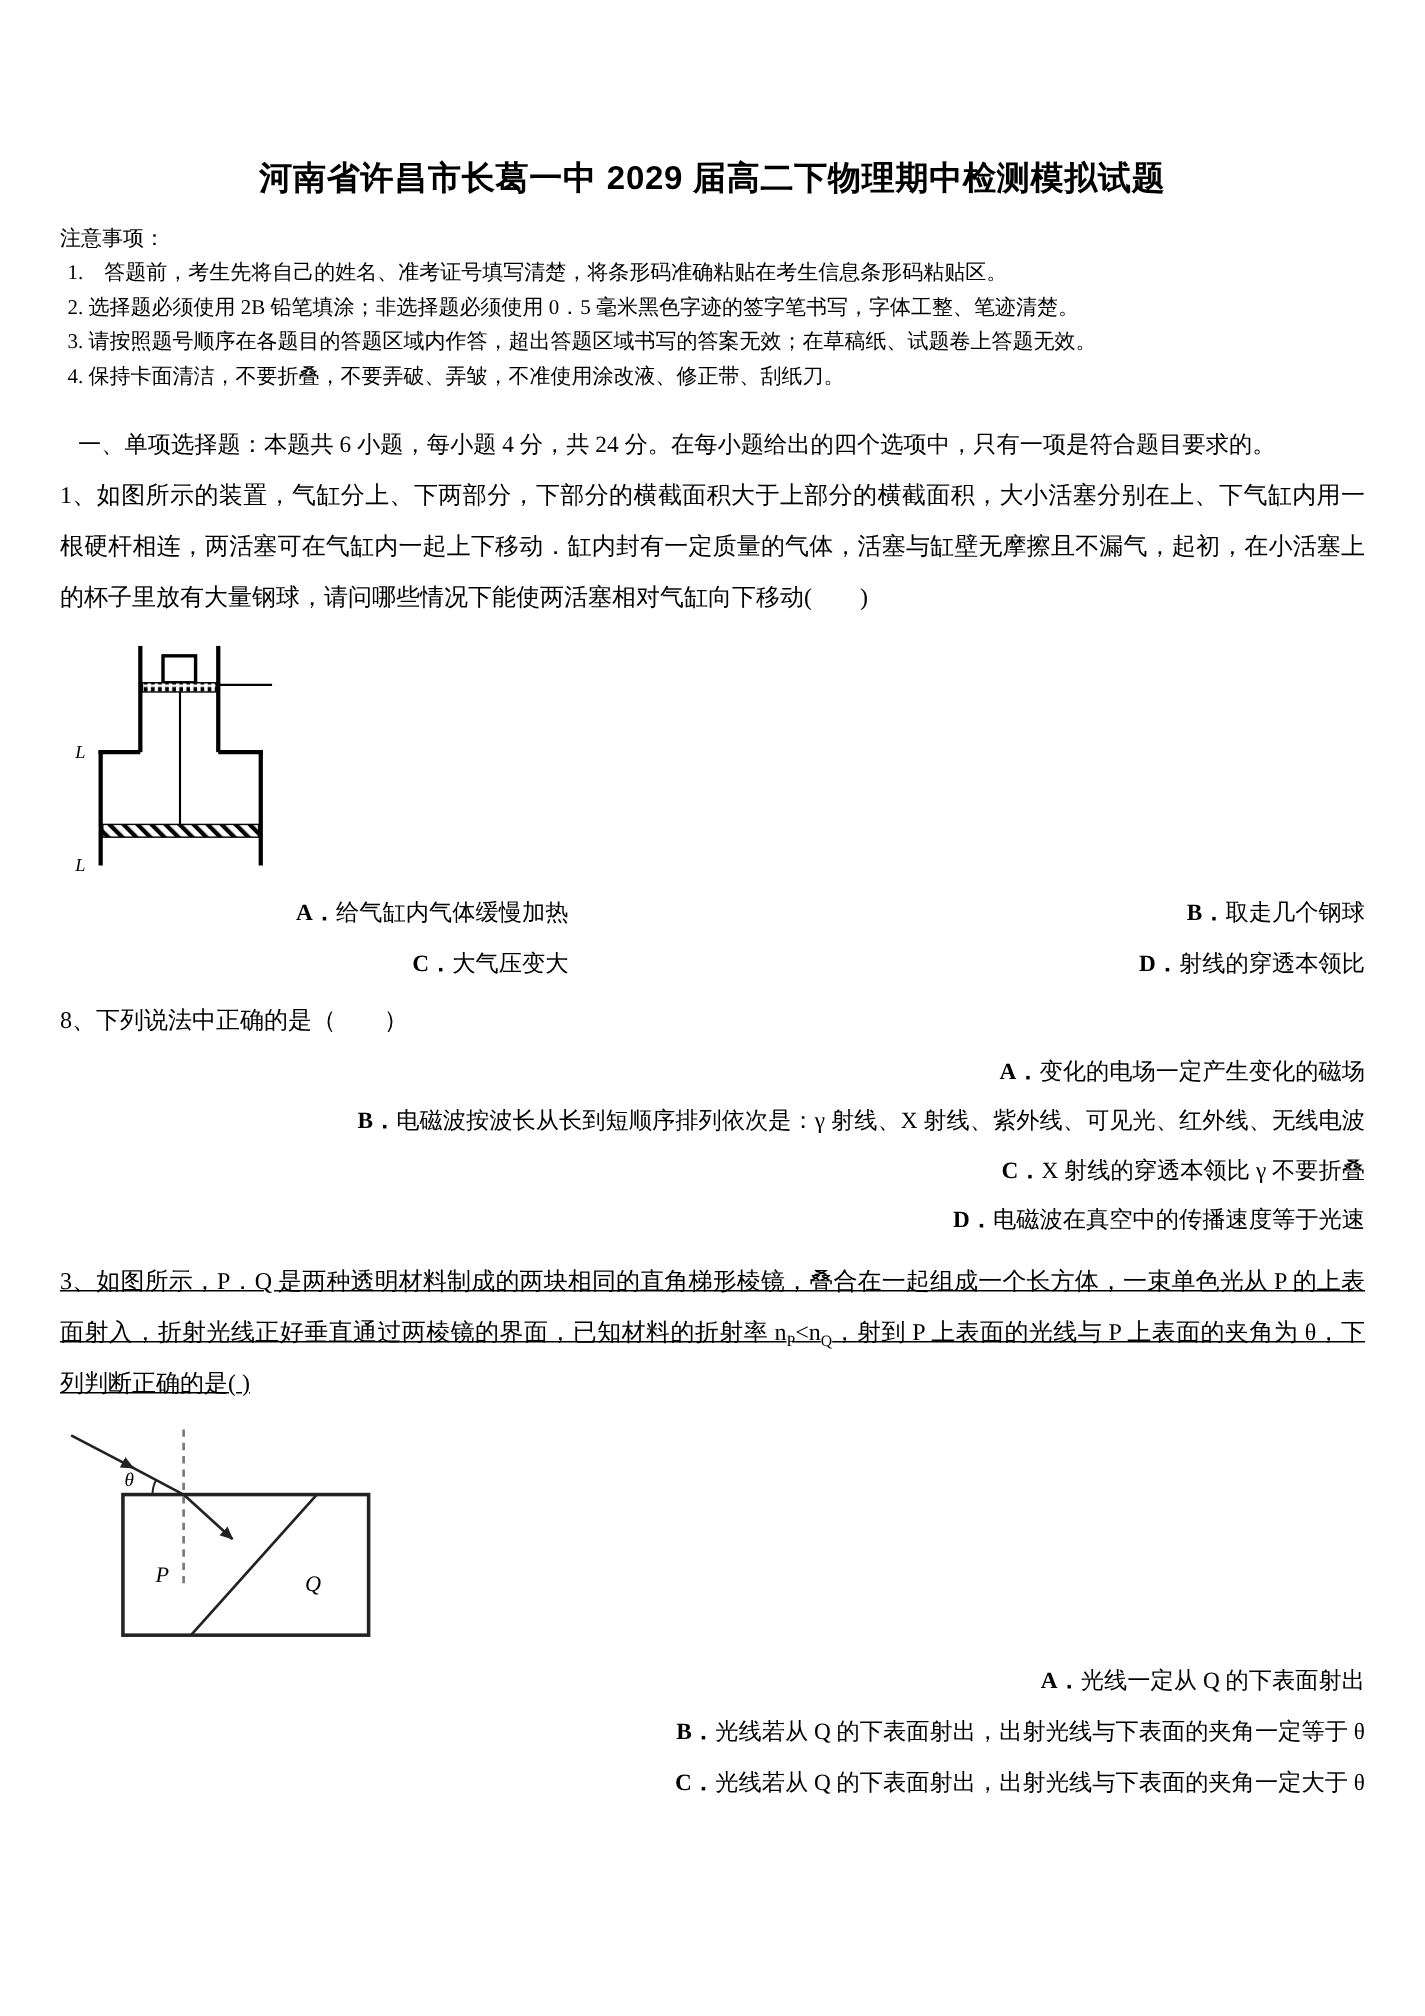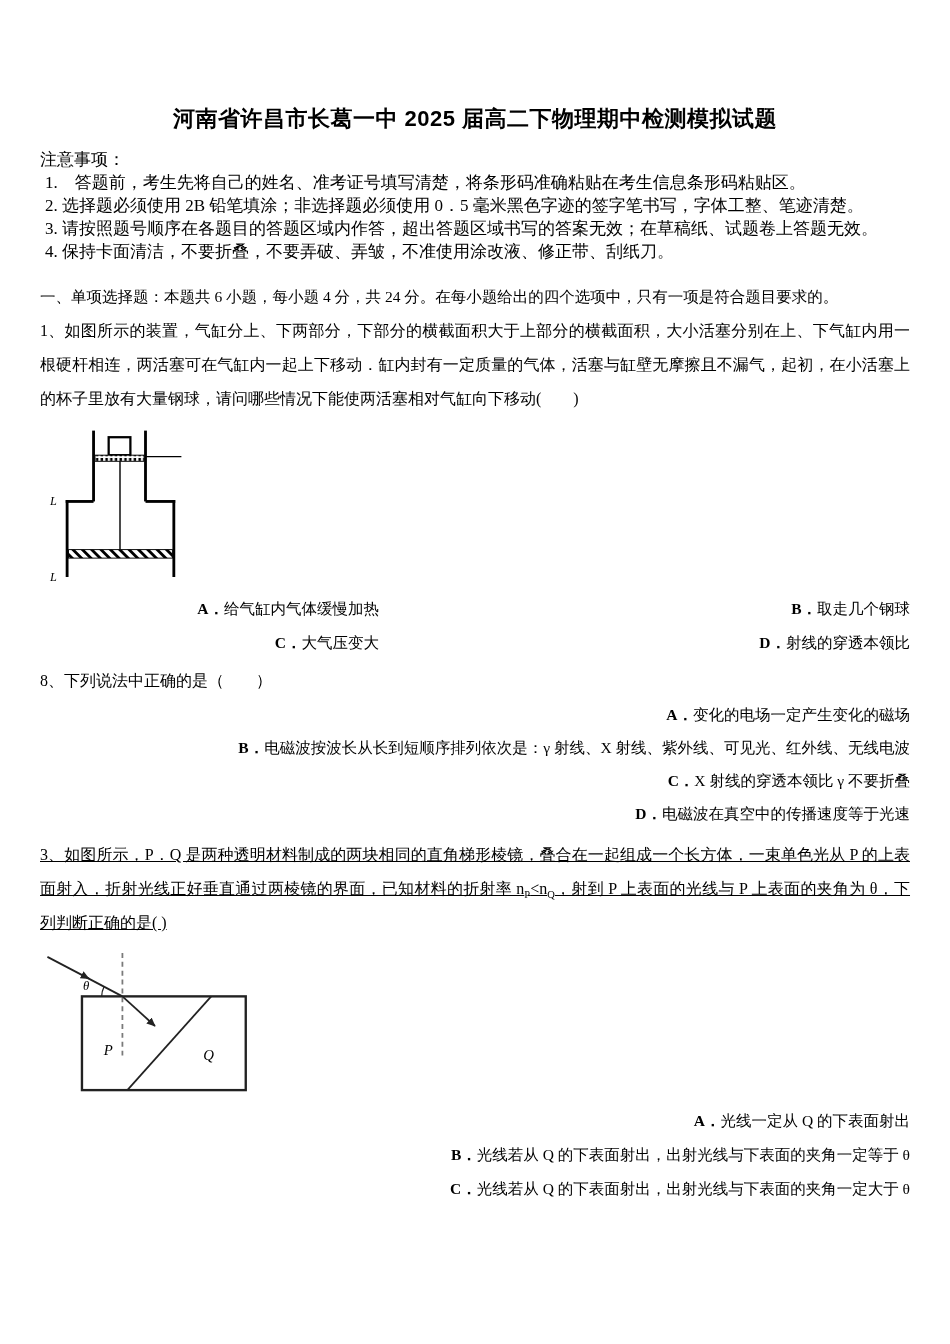--- a/index.html
+++ b/index.html
@@ -12,25 +12,25 @@
   .page{padding:104px 40px 0 40px;}
 
   .title{
     margin:0 0 14px 0;
     font-size:22px;line-height:30px;
     text-align:center;font-weight:700;
     font-family:"Liberation Sans","DejaVu Sans",sans-serif;
     letter-spacing:.5px;
   }
 
-  .notice p{margin:0;font-size:17px;line-height:23px;}
+  .notice p{margin:0;font-size:14px;line-height:23px;}
   .notice .notice-item{padding-left:5px;}
 
   .section-head{
-    margin:22px 0 0 0;
+    margin:22px 0 0 12px;
     font-size:15.5px;line-height:23px;
   }
 
   .stem{margin:0;font-size:16px;line-height:34px;text-align:justify;}
   .q1-stem{margin-top:6px;}
   .q2-stem{margin-top:10px;}
   .q3-stem{margin-top:8px;text-decoration:underline;}
 
   .figure{margin:8px 0 4px 8px;}
   .figure svg{display:block;}
@@ -46,21 +46,21 @@
   .opts-list-q3 .opt{line-height:34px;}
   .opt-label{font-weight:700;}
 
   sub{font-size:10.5px;line-height:0;}
 </style>
 </head>
 <body>
 
 <div class="page">
 
-  <h1 class="title">河南省许昌市长葛一中 2025 届高二下物理期中检测模拟试题</h1>
+  <h1 class="title">河南省许昌市长葛一中 2029 届高二下物理期中检测模拟试题</h1>
 
   <div class="notice">
     <p>注意事项：</p>
     <p class="notice-item">1.　答题前，考生先将自己的姓名、准考证号填写清楚，将条形码准确粘贴在考生信息条形码粘贴区。</p>
     <p class="notice-item">2. 选择题必须使用 2B 铅笔填涂；非选择题必须使用 0．5 毫米黑色字迹的签字笔书写，字体工整、笔迹清楚。</p>
     <p class="notice-item">3. 请按照题号顺序在各题目的答题区域内作答，超出答题区域书写的答案无效；在草稿纸、试题卷上答题无效。</p>
     <p class="notice-item">4. 保持卡面清洁，不要折叠，不要弄破、弄皱，不准使用涂改液、修正带、刮纸刀。</p>
   </div>
 
   <p class="section-head">一、单项选择题：本题共 6 小题，每小题 4 分，共 24 分。在每小题给出的四个选项中，只有一项是符合题目要求的。</p>

